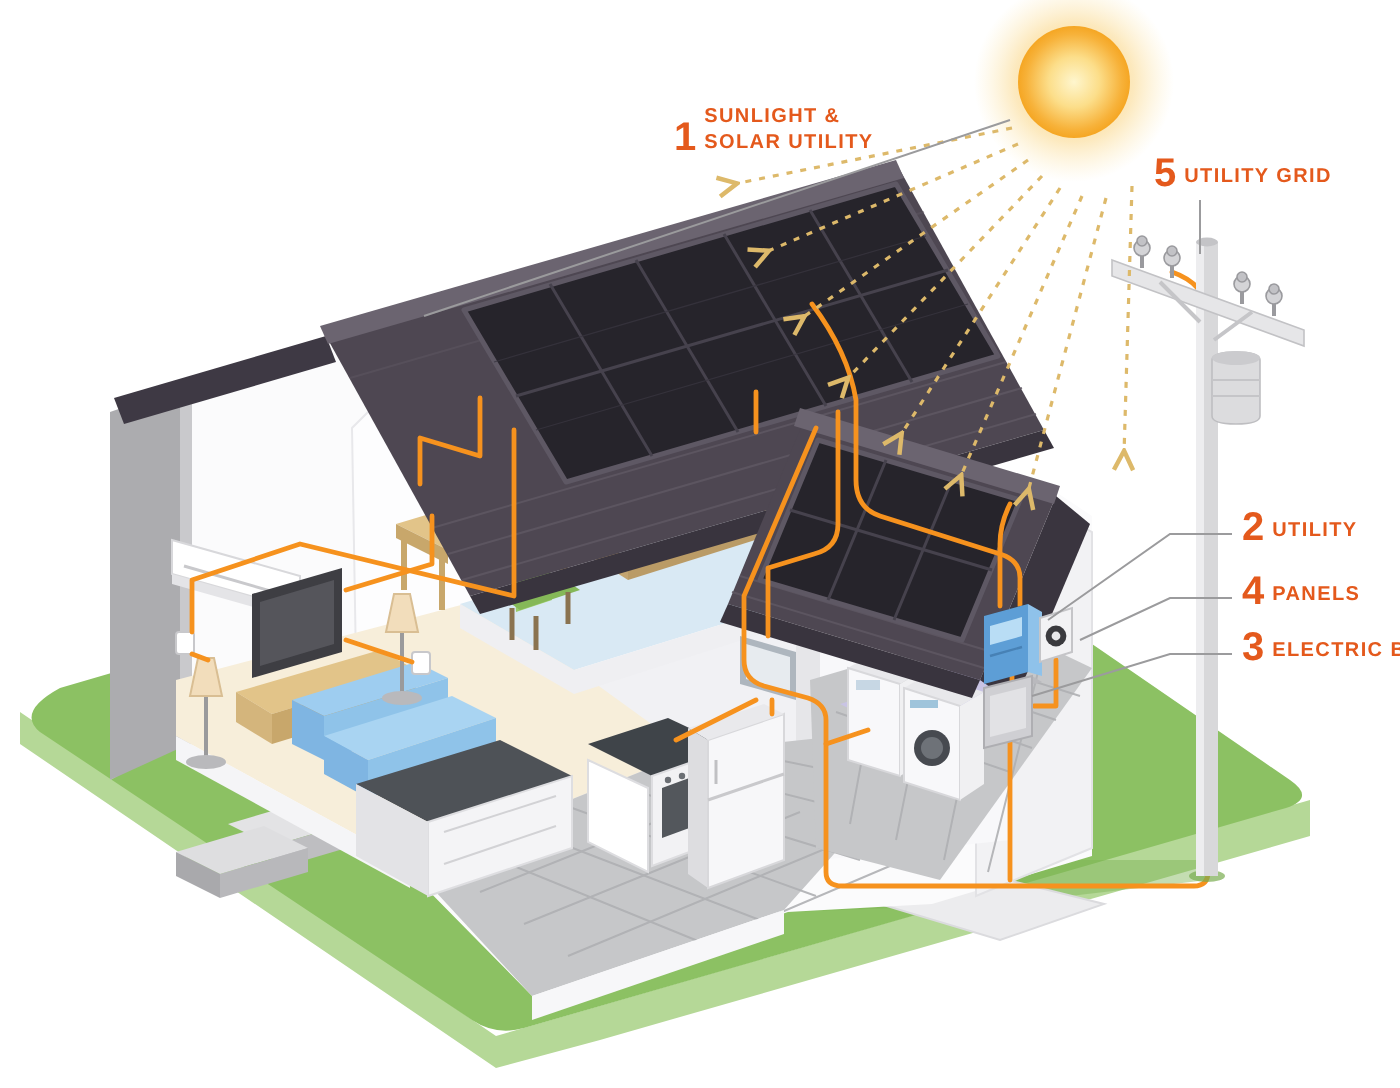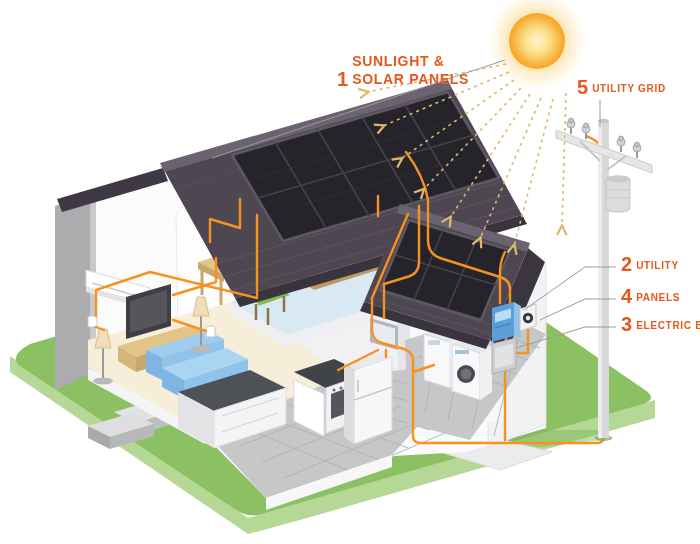--- a/index.html
+++ b/index.html
@@ -2,21 +2,21 @@
 <html><head>
 <meta charset="utf-8">
 <style>
   html,body{margin:0;padding:0;background:#fff;}
   #stage{position:relative;width:700px;height:544px;background:#ffffff;overflow:hidden;
          font-family:"Liberation Sans",sans-serif;}
   #scene{position:absolute;left:0;top:0;}
   .lbl{position:absolute;display:flex;gap:4px;align-items:flex-end;color:#E4591C;font-weight:bold;white-space:nowrap;}
   .lbl .num{font-size:20px;line-height:0.85;}
   .lbl .txt{font-size:10px;letter-spacing:.7px;line-height:1.2;padding-bottom:1px;}
-  .lbl .txtcol{display:flex;flex-direction:column;font-size:14px;letter-spacing:.7px;line-height:1.25;font-weight:bold;padding-bottom:0;}
+  .lbl .txtcol{display:flex;flex-direction:column;font-size:10px;letter-spacing:.7px;line-height:1.25;font-weight:bold;padding-bottom:0;}
 </style>
 </head>
 <body>
 
 <div id="stage">
 <svg id="scene" width="700" height="544" viewBox="0 0 700 544">
   <defs>
     <radialGradient id="sunCore" cx="50%" cy="50%" r="50%">
       <stop offset="0%" stop-color="#FEF6CE"></stop>
           <stop offset="45%" stop-color="#FCDE8A"></stop>
@@ -350,21 +350,21 @@
     <path d="M524,310 L585,267 L616,267"></path>
     <path d="M540,320 L585,299 L616,299"></path>
     <path d="M516,348 L585,327 L616,327"></path>
   </g>
 </svg>
 
 <div class="lbl" style="left:337px;top:53px;">
   <span class="num">1</span>
   <span class="txtcol">
     <span>SUNLIGHT &amp;</span>
-    <span>SOLAR PANELS</span>
+    <span>SOLAR UTILITY</span>
   </span>
 </div>
 <div class="lbl" style="left:577px;top:79px;">
   <span class="num">5</span>
   <span class="txt">UTILITY GRID</span>
 </div>
 <div class="lbl" style="left:621px;top:256px;">
   <span class="num">2</span>
   <span class="txt">UTILITY</span>
 </div>

